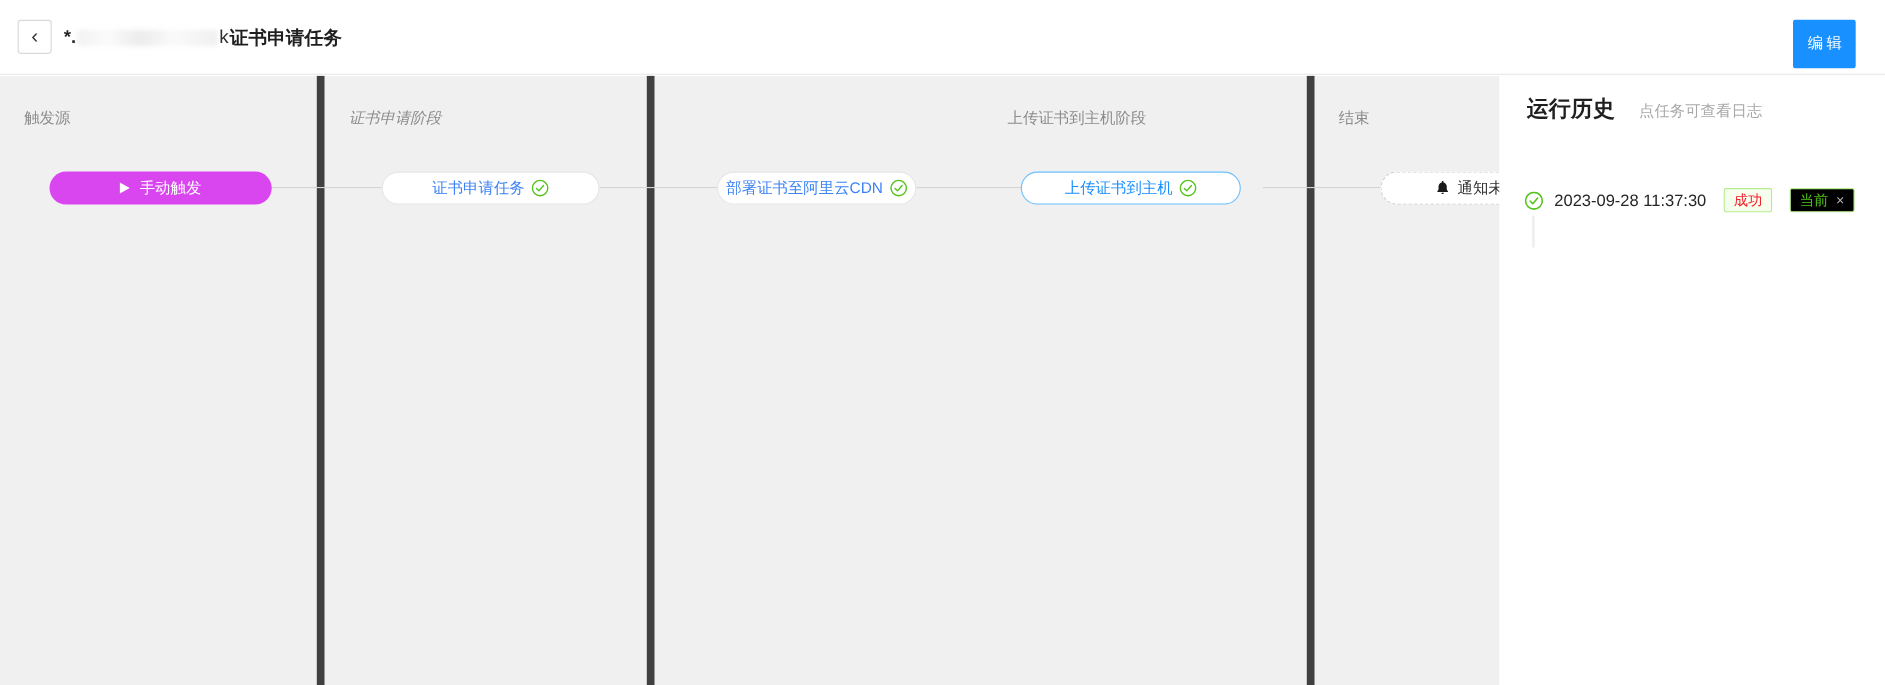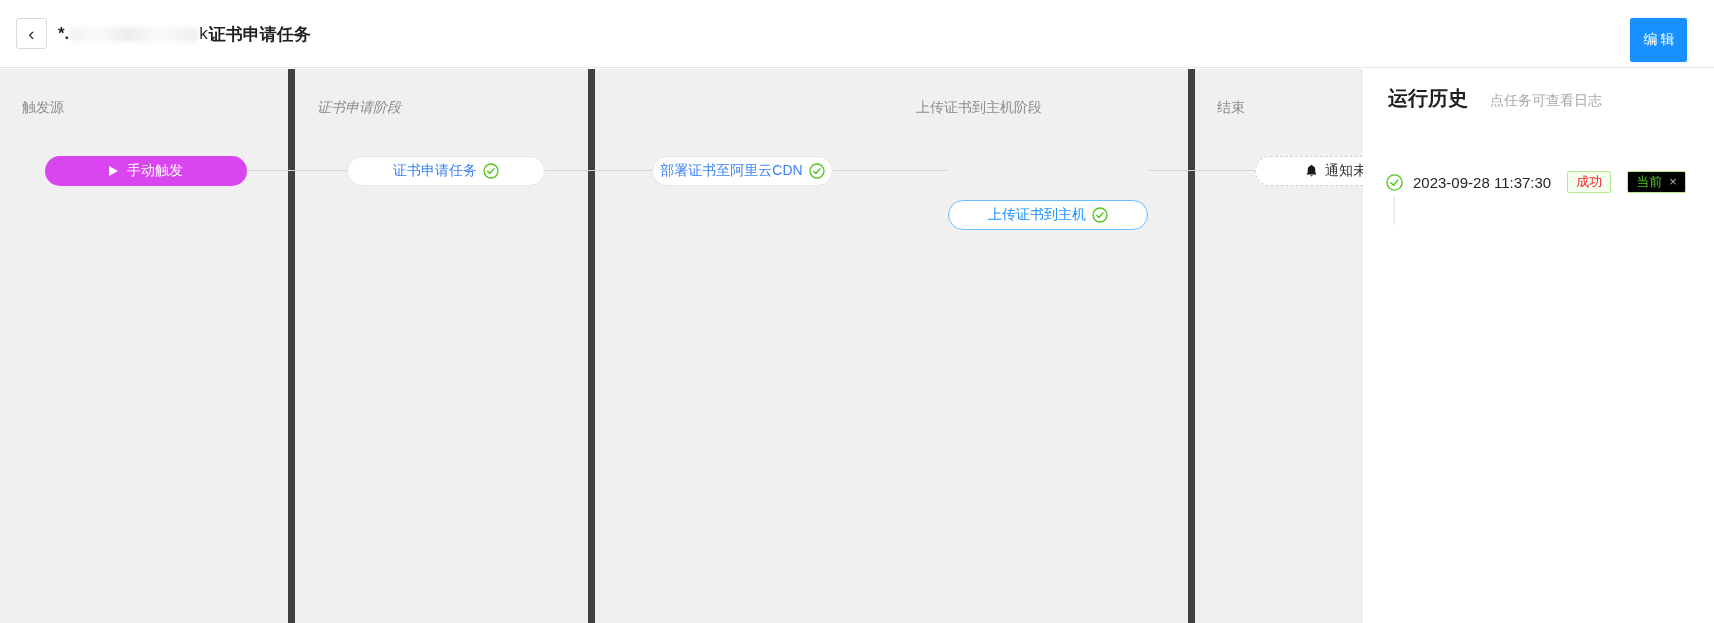--- a/index.html
+++ b/index.html
@@ -34,21 +34,21 @@
   .connector { position:absolute; top:101px; height:1px; background:#d4d4d4; }
   .conn-1 { left:246px; width:101px; }
   .conn-2 { left:545px; width:107px; }
   .conn-3 { left:833px; width:115px; }
   .conn-4 { left:1148px; width:107px; }
 
   .node { position:absolute; top:87px; height:30px; background:#fff; border:1px solid #e6e6e6; border-radius:16px; display:flex; align-items:center; justify-content:center; font-size:14px; color:#3b82f6; white-space:nowrap; cursor:pointer; }
   .node-trigger { left:45px; width:202px; background:#d946ef; border:none; color:#fff; }
   .node-cert { left:347px; width:198px; }
   .node-cdn { left:652px; width:181px; }
-  .node-host { left:948px; width:200px; border:1px solid #69c0ff; color:#1890ff;margin-top:44px; }
+  .node-host { left:928px; width:200px; border:1px solid #69c0ff; color:#1890ff; }
   .node-notify { left:1255px; width:205px; border:1px dashed #cfcfcf; justify-content:flex-start; padding-left:48px; color:#333; }
 
   .play-icon { display:inline-block; width:0; height:0; border-left:9px solid #fff; border-top:5.5px solid transparent; border-bottom:5.5px solid transparent; margin-right:9px; }
   .check-icon { display:inline-flex; margin-left:6px; }
   .check-icon svg { width:16px; height:16px; }
   .bell-icon { display:inline-flex; margin-right:6px; }
   .bell-icon svg { width:15px; height:16px; }
 
   
   .panel { position:absolute; top:69px; left:1363px; width:377px; bottom:0; background:#fff; z-index:2; }

